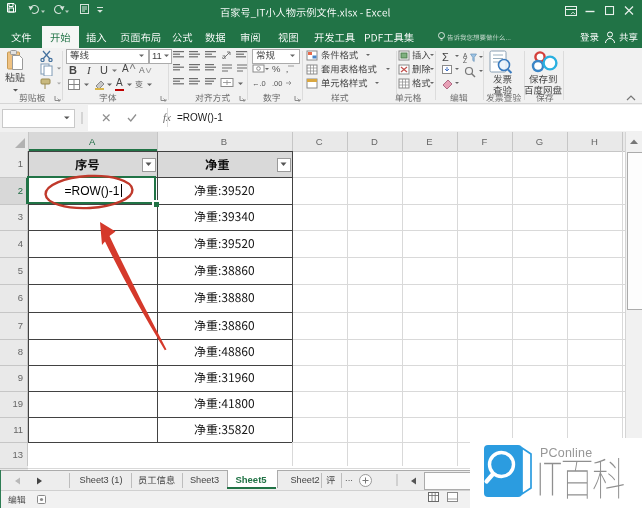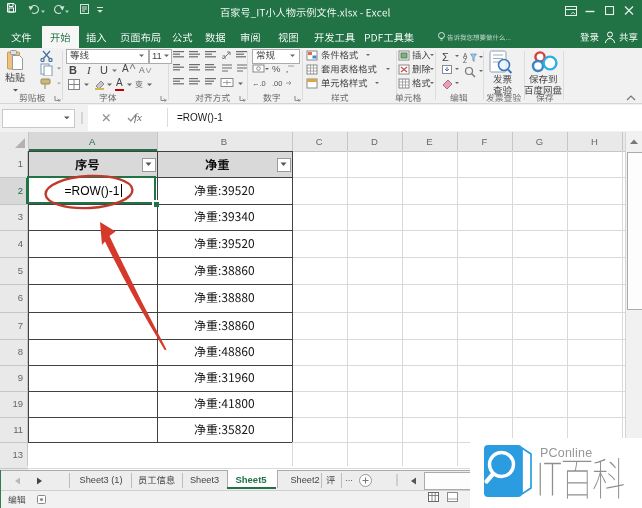--- a/index.html
+++ b/index.html
@@ -820,21 +820,21 @@
       <path d="M1 2.5 l2.8 2.8 2.8 -2.8 z" fill="#555"></path>
     </svg>
     <div style="position:absolute;left:81px;top:112px;width:2px;height:12px;background:#d4d4d4"></div>
     <div style="position:absolute;left:88px;top:105px;width:554px;height:26px;background:#fff"></div>
     <svg style="position:absolute;left:101px;top:112px" width="11" height="11" viewBox="0 0 11 11">
       <path d="M2 2.5 l6.5 6.5 M8.5 2.5 l-6.5 6.5" stroke="#8f8f8f" stroke-width="1.2"></path>
     </svg>
     <svg style="position:absolute;left:126px;top:112px" width="12" height="11" viewBox="0 0 12 11">
       <path d="M2 6 l2.8 3 L10 2.5" fill="none" stroke="#8f8f8f" stroke-width="1.3"></path>
     </svg>
-    <div style="position:absolute;left:134px;top:112.1px;font-family:Liberation Serif,sans-serif;font-size:11.0px;line-height:11.0px;color:#6a6a6a;white-space:nowrap;font-style:italic;">fx</div>
+    <div style="position:absolute;left:163px;top:112.1px;font-family:Liberation Serif,sans-serif;font-size:11.0px;line-height:11.0px;color:#6a6a6a;white-space:nowrap;font-style:italic;">fx</div>
     <div style="position:absolute;left:167px;top:108px;width:1px;height:19px;background:#dcdcdc"></div>
     <div style="position:absolute;left:177.0px;top:113.1px;font-family:Liberation Sans,sans-serif;font-size:10.0px;line-height:10.0px;color:#1a1a1a;white-space:nowrap;">=ROW()-1</div>
     <div style="position:absolute;left:0px;top:132px;width:642px;height:338px;background:#fff"></div>
     <div style="position:absolute;left:0px;top:132px;width:625px;height:19px;background:#e9e9e9;border-bottom:1px solid #c6c6c6"></div>
     <svg style="position:absolute;left:13px;top:136px" width="14" height="14" viewBox="0 0 14 14">
       <path d="M12 2 v10 h-10 z" fill="#b2b2b2"></path>
     </svg>
     <div style="position:absolute;left:28px;top:132px;width:128.5px;height:17px;background:#d8d8d8"></div>
     <div style="position:absolute;left:28px;top:149px;width:128.5px;height:2px;background:#217346"></div>
     <div style="position:absolute;left:92.2px;top:136.8px;font-family:Liberation Sans,sans-serif;font-size:9.5px;line-height:9.5px;color:#1e6b43;white-space:nowrap;transform:translateX(-50%);">A</div>

